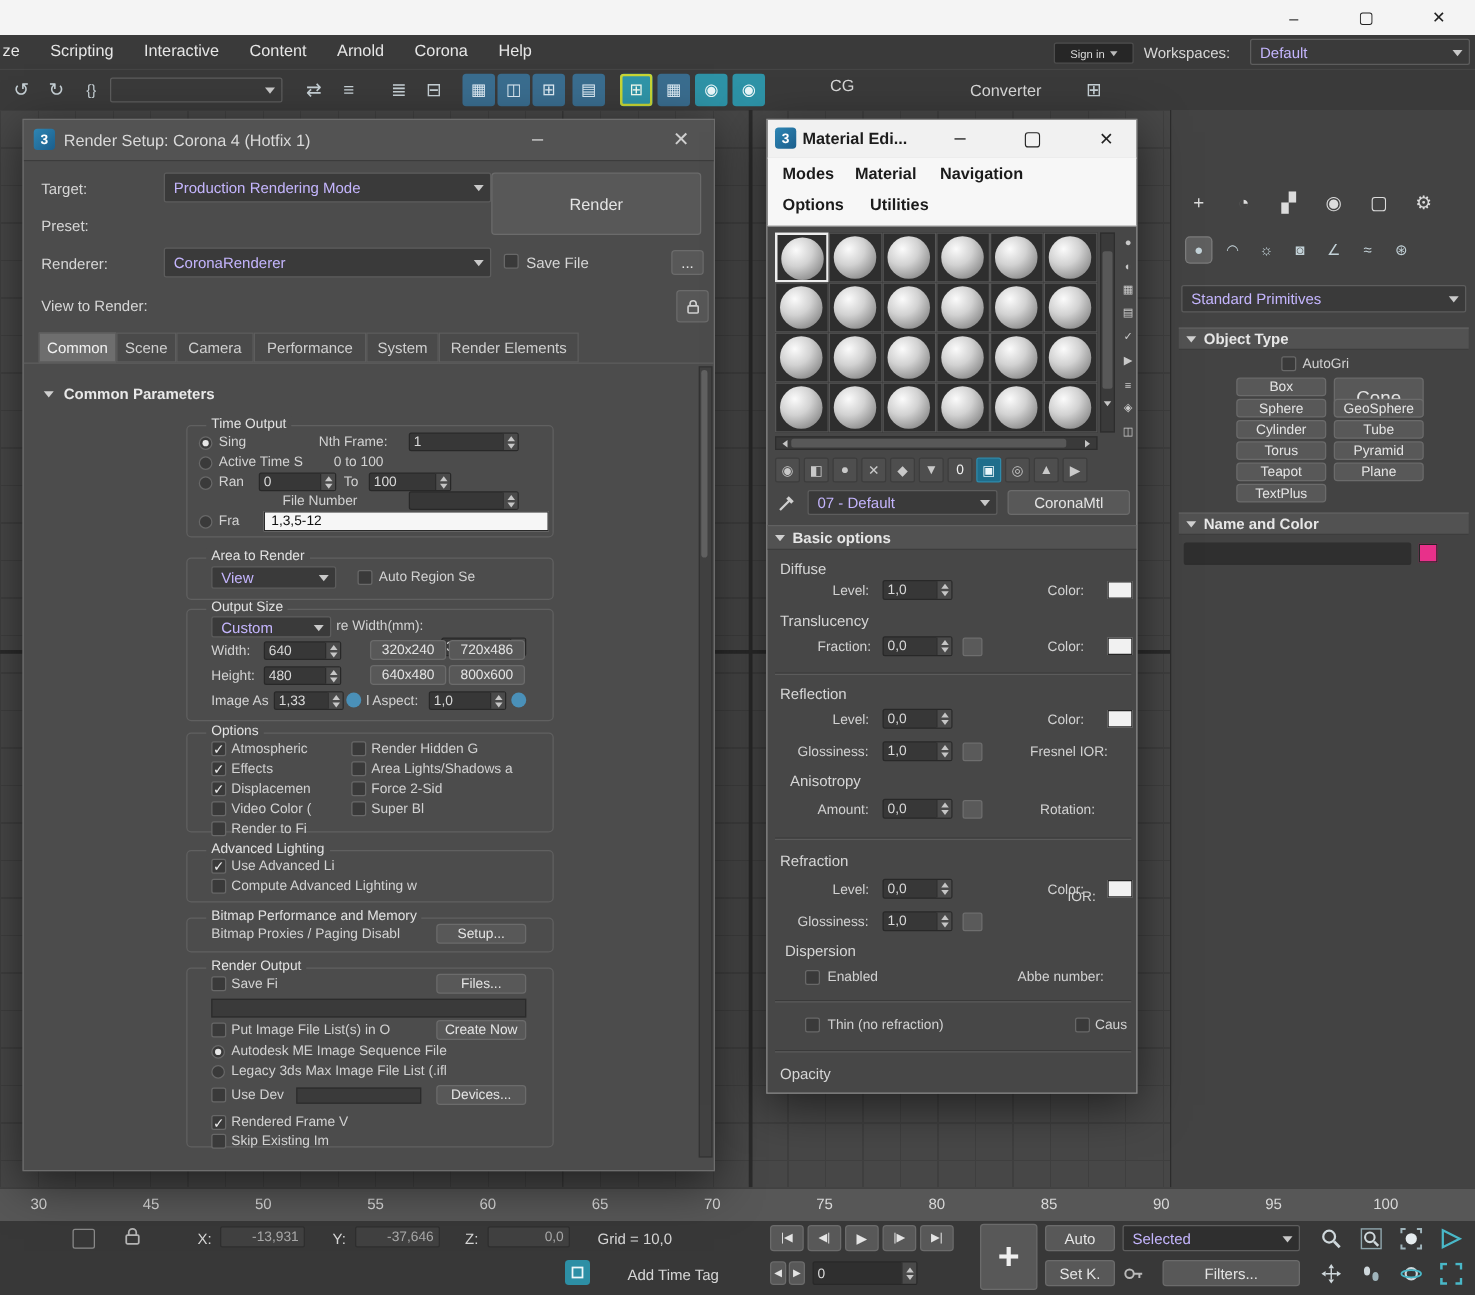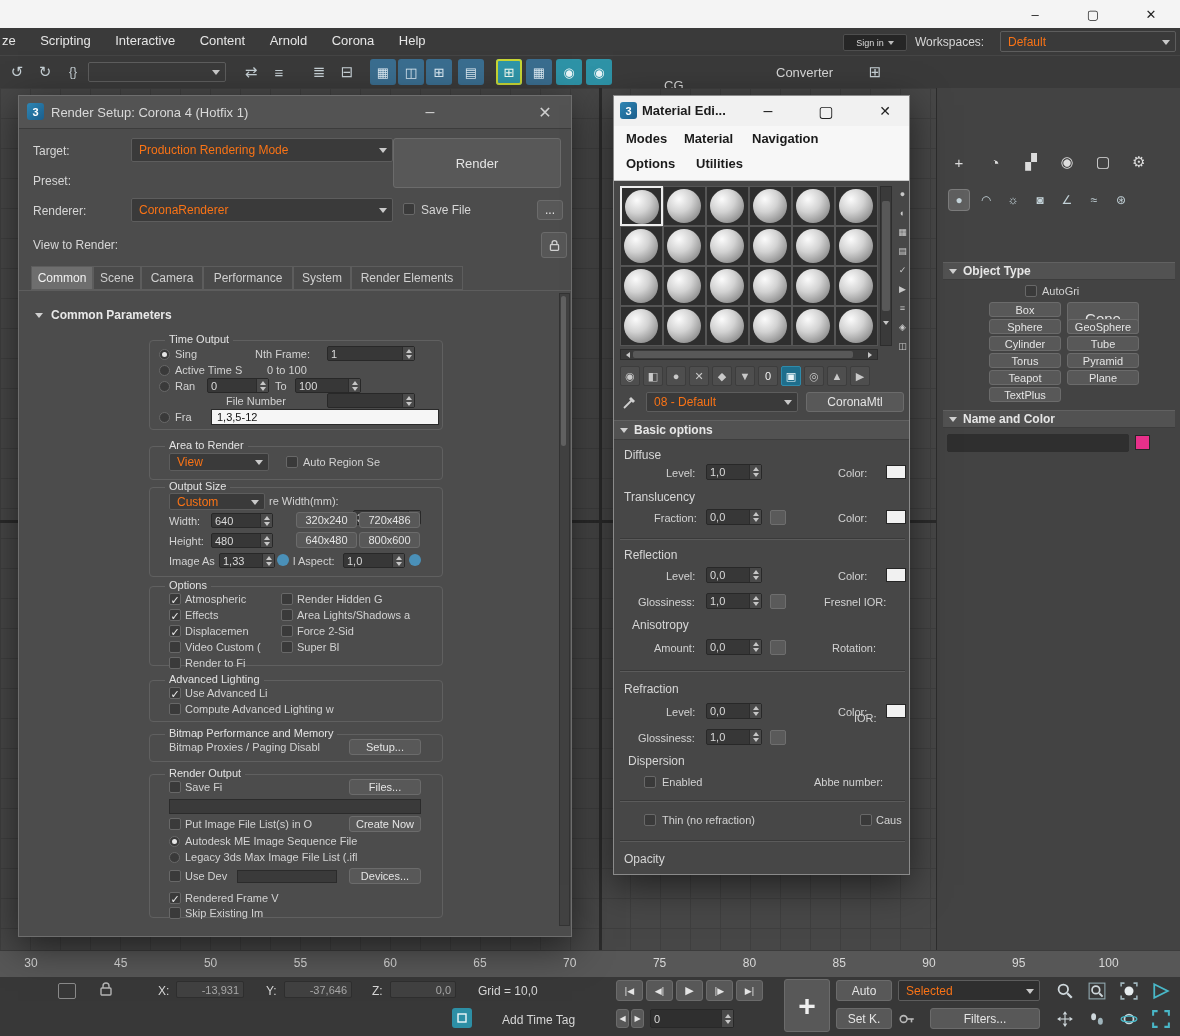--- a/index.html
+++ b/index.html
@@ -1,21 +1,21 @@
 <!DOCTYPE html>
 <html><head>
 <meta charset="utf-8">
 <style>
 html,body{margin:0;padding:0;background:#222}
 #app{position:relative;width:1180px;height:1036px;background:#3b3b3b;font-family:"Liberation Sans","DejaVu Sans",sans-serif;overflow:hidden;user-select:none;color:#d6d6d6}
 .abs{position:absolute}
 .lb{position:absolute;font-size:11px;color:#d2d2d2;white-space:nowrap}
 .lb2{position:absolute;font-size:12px;color:#d6d6d6;white-space:nowrap}
 .clip{overflow:hidden}
-.dd{position:absolute;background:#3a3a3a;border:1px solid #5d5d5d;border-radius:2px;color:#f97316;font-size:12px;display:flex;align-items:center;padding:0 18px 0 7px;white-space:nowrap;overflow:hidden;box-sizing:border-box}
+.dd{position:absolute;background:#3a3a3a;border:1px solid #5d5d5d;border-radius:2px;color:#c4b5fd;font-size:12px;display:flex;align-items:center;padding:0 18px 0 7px;white-space:nowrap;overflow:hidden;box-sizing:border-box}
 .dd .da{position:absolute;right:5px;top:50%;margin-top:-2px;width:0;height:0;border:4px solid transparent;border-top:5px solid #c9c9c9}
 .dd.dim{color:#9b9b9b}
 .btn{position:absolute;background:#585858;border:1px solid #6b6b6b;border-radius:3px;color:#e4e4e4;font-size:12px;display:flex;align-items:center;justify-content:center;white-space:nowrap;overflow:hidden;box-sizing:border-box}
 .spin{position:absolute;display:flex;background:#373737;border:1px solid #282828;border-radius:2px;box-sizing:border-box}
 .spin .v{flex:1;font-size:11px;color:#dadada;padding:0 3px;display:flex;align-items:center;overflow:hidden}
 .ars{width:11px;background:#4a4a4a;border-left:1px solid #2c2c2c;display:flex;flex-direction:column;align-items:center;justify-content:center}
 .tu{width:0;height:0;border:3px solid transparent;border-bottom:4px solid #c6c6c6}
 .td{width:0;height:0;border:3px solid transparent;border-top:4px solid #c6c6c6;margin-top:2px}
 .cb{position:absolute;width:12px;height:12px;background:#3a3a3a;border:1px solid #686868;border-radius:2px;color:#ececec;font-size:11px;line-height:12px;text-align:center;box-sizing:border-box}
 .cb.on::after{content:"✓"}
@@ -103,21 +103,21 @@
     <div class="tbi" style="left:306px">≣</div>
     <div class="tbi" style="left:334px">⊟</div>
     <div class="tbi blue" style="left:370px">▦</div>
     <div class="tbi blue" style="left:398px">◫</div>
     <div class="tbi blue" style="left:426px">⊞</div>
     <div class="tbi blue" style="left:458px">▤</div>
     <div class="tbi hlt" style="left:496px">⊞</div>
     <div class="tbi blue" style="left:526px">▦</div>
     <div class="tbi teal" style="left:556px">◉</div>
     <div class="tbi teal" style="left:586px">◉</div>
-    <span class="lb2" style="left:664px;top:22px;font-size:13px">CG</span>
+    <span class="lb2" style="left:664px;top:5px;font-size:13px">CG</span>
     <span class="lb2" style="left:776px;top:9px;font-size:13px">Converter</span>
     <div class="tbi" style="left:862px">⊞</div>
   </div>
 
   <div id="viewport">
     <div class="abs" style="left:599px;top:0;width:3px;height:862px;background:#2b2b2b"></div>
     <div class="abs" style="left:0;top:432px;width:936px;height:3px;background:#2b2b2b"></div>
   </div>
 
   <div id="cmdpanel">
@@ -131,20 +131,24 @@
       </div>
     <div class="abs" style="left:12px;top:102px;width:220px;display:flex;gap:7px">
         <div class="gicon cpc act">●</div>
         <div class="gicon cpc">◠</div>
         <div class="gicon cpc">☼</div>
         <div class="gicon cpc">◙</div>
         <div class="gicon cpc">∠</div>
         <div class="gicon cpc">≈</div>
         <div class="gicon cpc">⊛</div>
       </div>
+    <div class="dd" style="left:8px;top:140px;width:228px;height:22px">
+      <span>Standard Primitives</span>
+        <i class="da"></i>
+    </div>
     <div class="rstrip" style="left:6px;top:174px;width:232px;height:18px">
       <span class="tri"></span>
       <span>Object Type</span>
     </div>
     <div class="cb" style="left:88px;top:197px"></div>
     <span class="lb" style="left:105px;top:197px">AutoGri</span>
     <div class="btn" style="left:52px;top:214px;width:72px;height:15px;font-size:11px">Box</div>
     <div class="btn" style="left:130px;top:214px;width:72px;height:32px;font-size:15px">Cone</div>
     <div class="btn" style="left:52px;top:231px;width:72px;height:15px;font-size:11px">Sphere</div>
     <div class="btn" style="left:130px;top:231px;width:72px;height:15px;font-size:11px">GeoSphere</div>
@@ -439,21 +443,21 @@
 
     <div class="grp" style="left:130px;top:490px;width:292px;height:78px"></div>
     <span class="gt" style="left:146px;top:483px">Options</span>
     <div class="cb on" style="left:150px;top:497px"></div>
     <span class="lb clip" style="left:166px;top:497px;width:92px">Atmospheric</span>
     <div class="cb on" style="left:150px;top:513px"></div>
     <span class="lb clip" style="left:166px;top:513px;width:92px">Effects</span>
     <div class="cb on" style="left:150px;top:529px"></div>
     <span class="lb clip" style="left:166px;top:529px;width:92px">Displacemen</span>
     <div class="cb" style="left:150px;top:545px"></div>
-    <span class="lb clip" style="left:166px;top:545px;width:92px">Video Custom (</span>
+    <span class="lb clip" style="left:166px;top:545px;width:92px">Video Color (</span>
     <div class="cb" style="left:150px;top:561px"></div>
     <span class="lb clip" style="left:166px;top:561px;width:92px">Render to Fi</span>
     <div class="cb" style="left:262px;top:497px"></div>
     <span class="lb clip" style="left:278px;top:497px;width:140px">Render Hidden G</span>
     <div class="cb" style="left:262px;top:513px"></div>
     <span class="lb clip" style="left:278px;top:513px;width:140px">Area Lights/Shadows a</span>
     <div class="cb" style="left:262px;top:529px"></div>
     <span class="lb clip" style="left:278px;top:529px;width:140px">Force 2-Sid</span>
     <div class="cb" style="left:262px;top:545px"></div>
     <span class="lb clip" style="left:278px;top:545px;width:140px">Super Bl</span>
@@ -618,21 +622,21 @@
         <div class="gicon">▶</div>
       </div>
 
     <div class="abs" style="left:8px;top:298px">
       <svg width="16" height="16" viewBox="0 0 16 16">
           <line x1="2" y1="14" x2="10" y2="6" stroke="#d0d0d0" stroke-width="1.8"></line>
           <path d="M9 3 L13 7 L11 9 L7 5 Z" fill="#d0d0d0"></path>
         </svg>
     </div>
     <div class="dd" style="left:32px;top:296px;width:152px;height:20px">
-      <span>08 - Default</span>
+      <span>07 - Default</span>
         <i class="da"></i>
     </div>
     <div class="btn" style="left:192px;top:296px;width:98px;height:20px">CoronaMtl</div>
 
     <div class="rstrip" style="left:0;top:324px;width:297px;height:20px">
       <span class="tri"></span>
       <span>Basic options</span>
     </div>
 
     <span class="lb2" style="left:10px;top:352px">Diffuse</span>

